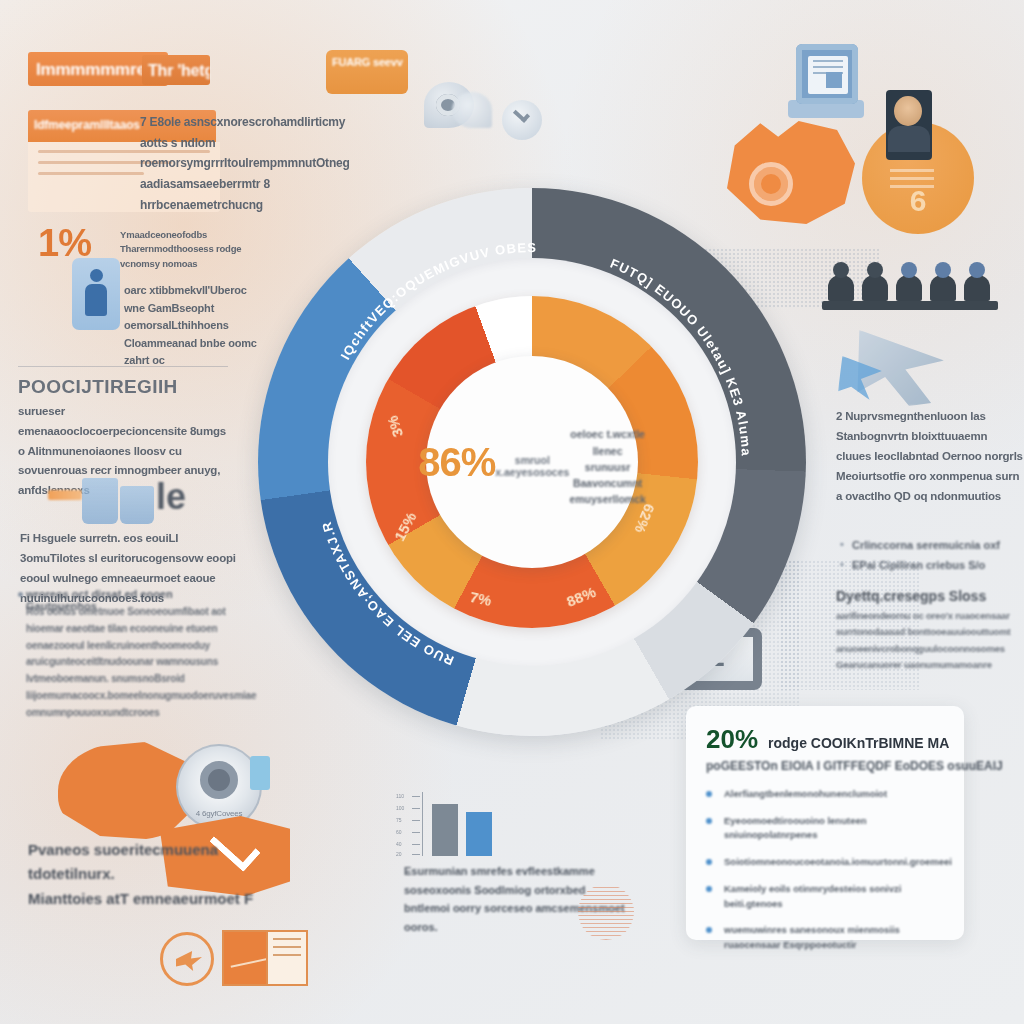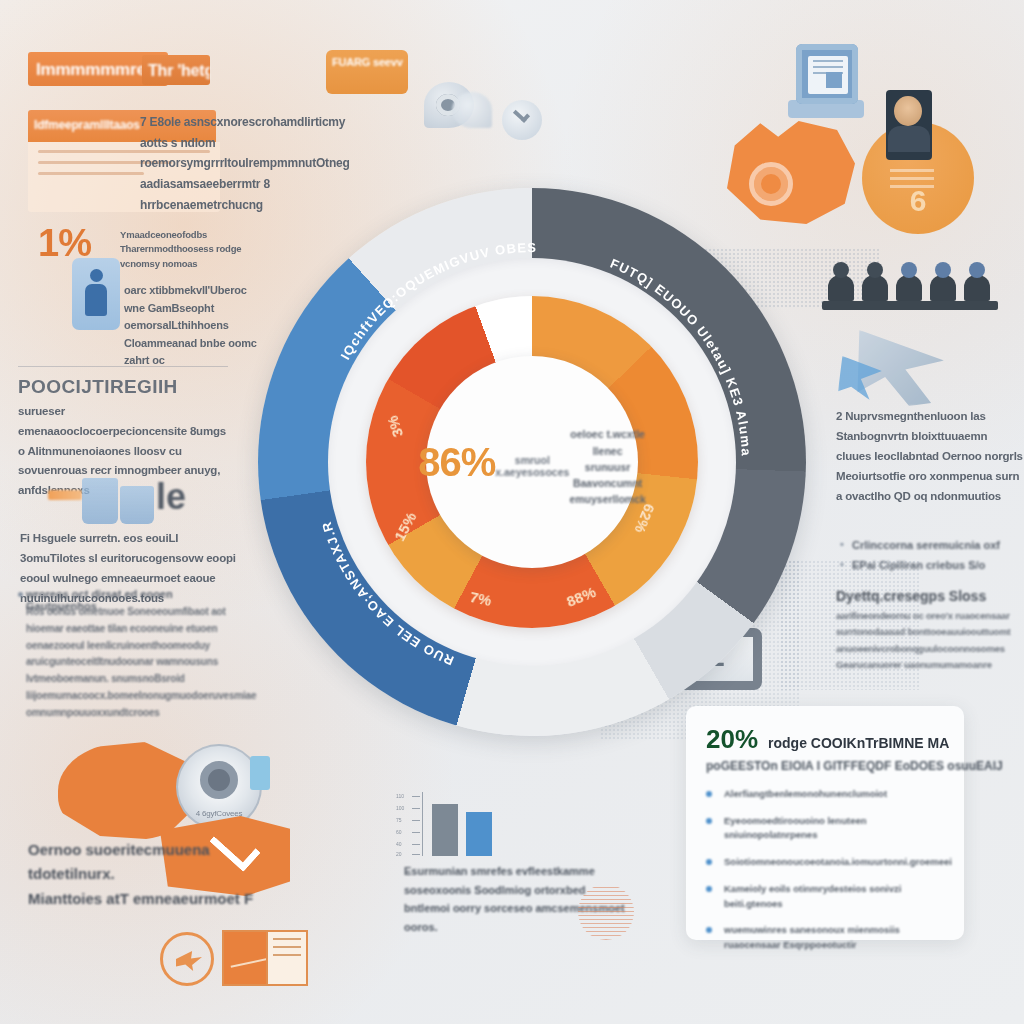--- a/index.html
+++ b/index.html
@@ -530,21 +530,21 @@
   </div>
 <div class="dial">
   <div class="inner"></div>
   <div class="lbl pt">4 6gyfCovees</div>
 </div>
 <div class="dial-chip"></div>
 <div class="blob-check">
     <div class="tick"></div>
   </div>
 <div class="bl-text">
-  <div>Oernoo suoeritecmuuena tdotetilnurx.</div>
+  <div>Pvaneos suoeritecmuuena tdotetilnurx.</div>
   <div>Mianttoies atT emneaeurmoet F</div>
 </div>
 <div class="circle-plane">
     <div class="pl"></div>
   </div>
 <div class="minimap">
   <div class="route"></div>
   <div class="pane">
     <div class="l"></div>
     <div class="l"></div>

